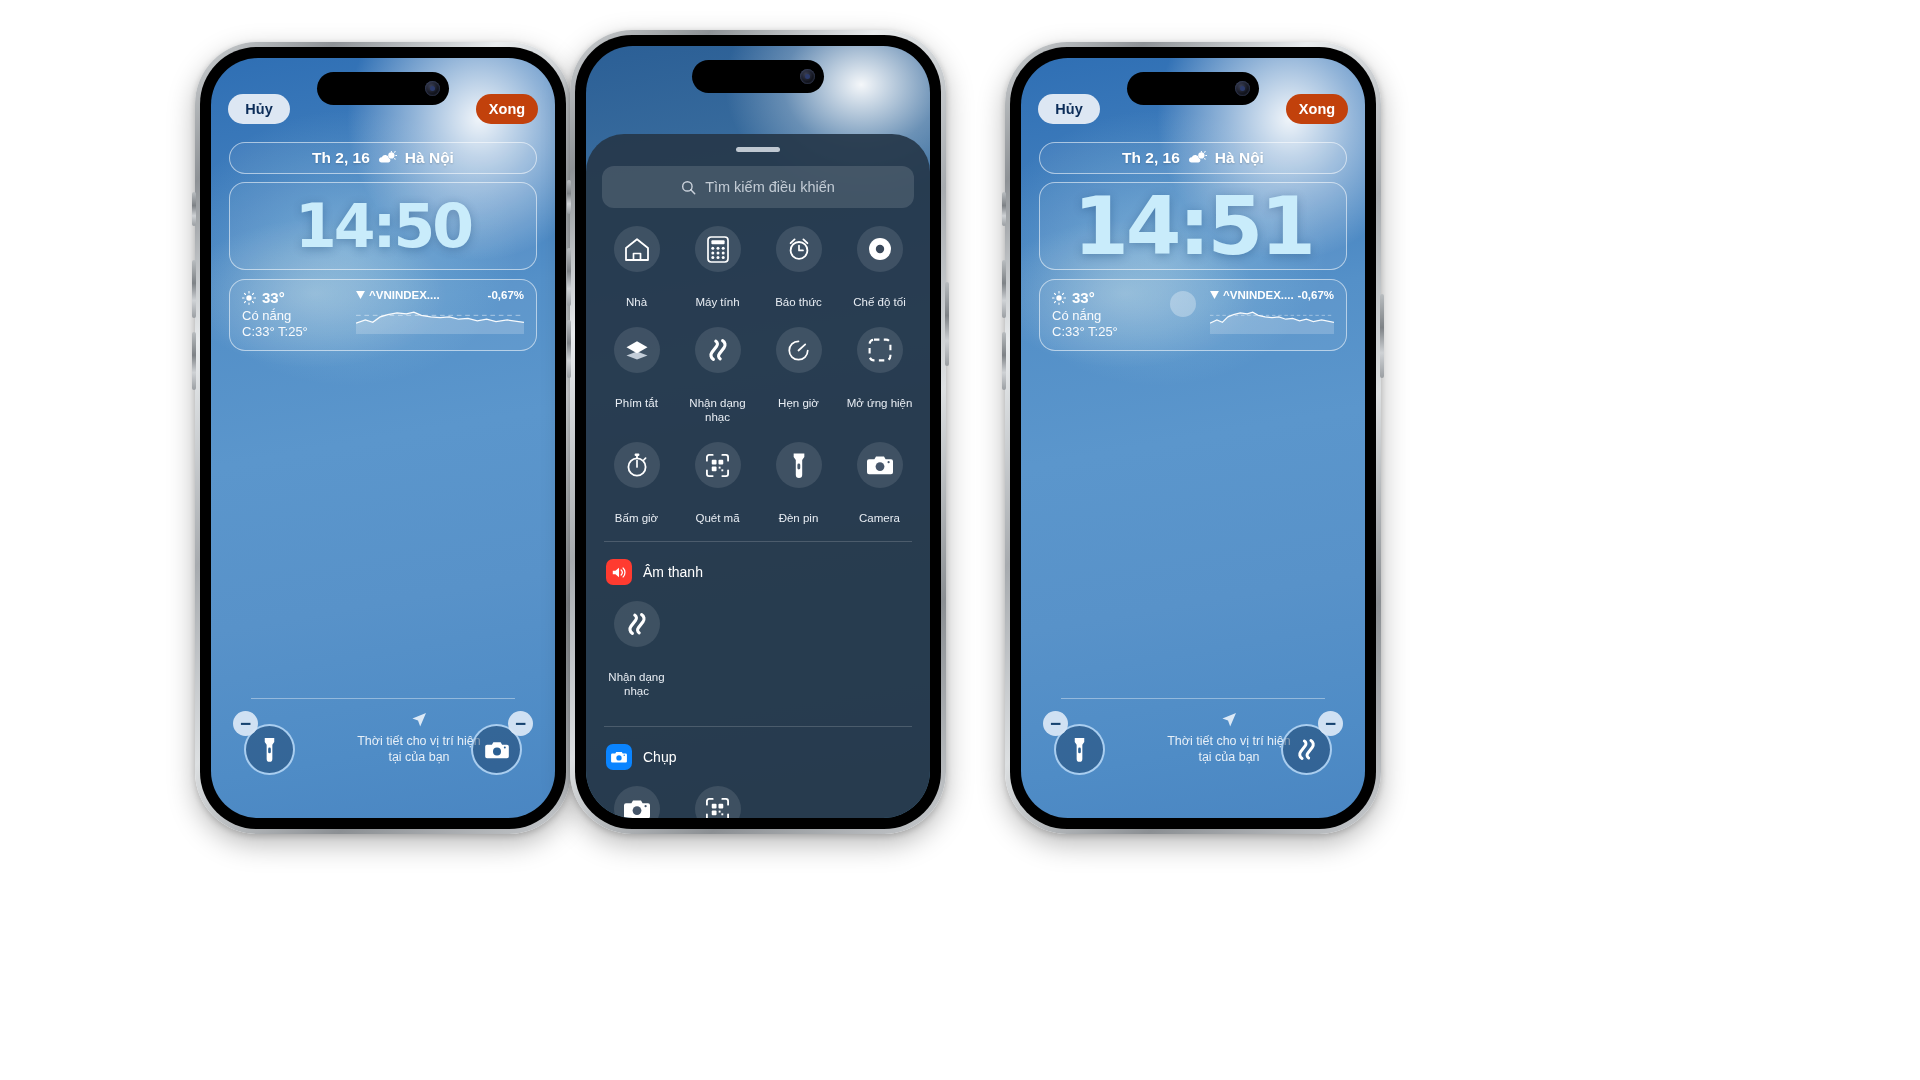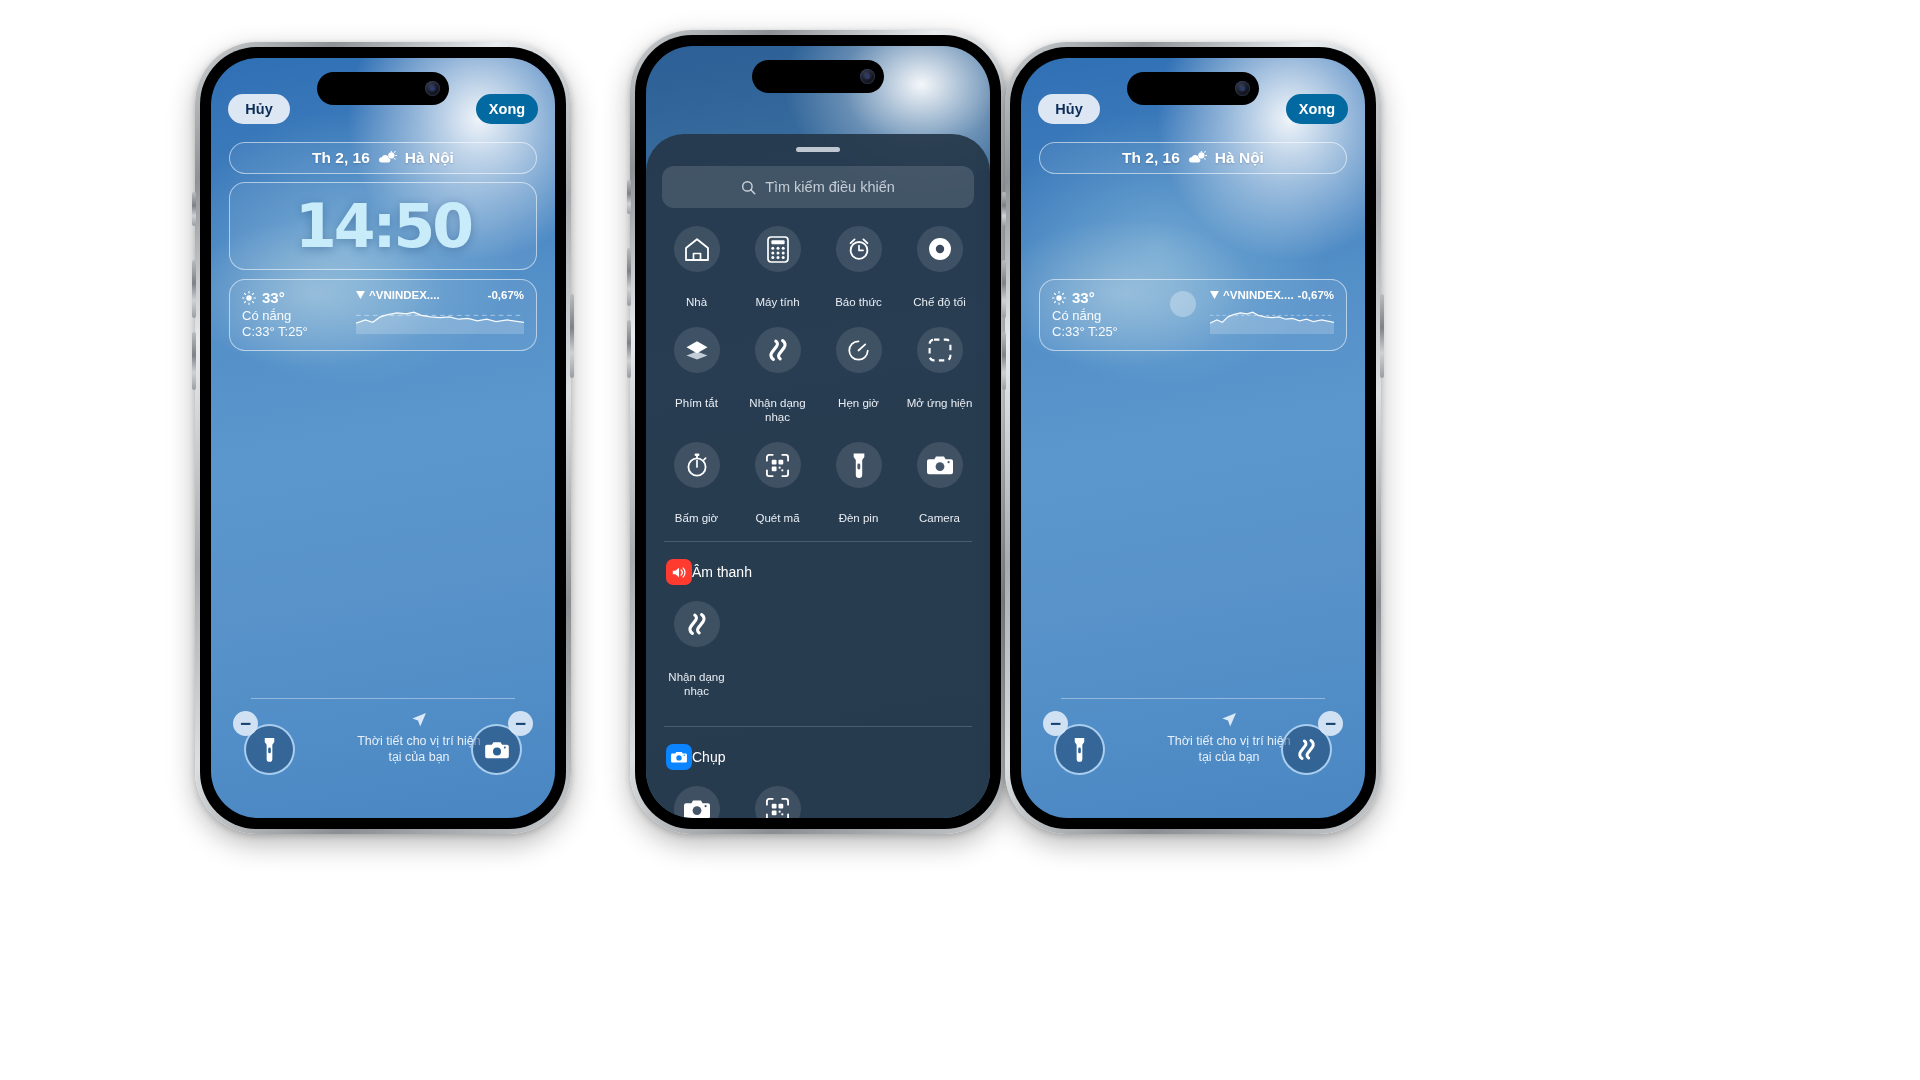--- a/index.html
+++ b/index.html
@@ -77,21 +77,21 @@
     display: flex; justify-content: space-between; align-items: center;
     z-index: 7;
   }
   .pill-btn {
     border-radius: 999px;
     font-weight: 700;
     display: flex; align-items: center; justify-content: center;
     letter-spacing: .1px;
   }
   .pill-cancel { background: rgba(232,238,246,.94); color: #0b2c58; }
-  .pill-done   { background: #0369a1; color: #ffffff; }
+  .pill-done   { background: #c2410c; color: #ffffff; }
 
   
   .wbox {
     position: absolute;
     border: 1.6px solid rgba(255,255,255,.55);
     border-radius: 16px;
     background: rgba(255,255,255,.06);
   }
   .datebox { display:flex; align-items:center; justify-content:center; gap:8px;
     color:#fff; font-weight:600; text-shadow: 0 1px 2px rgba(0,0,0,.18); }
@@ -149,21 +149,21 @@
     display:flex; align-items:center; justify-content:center; gap:9px;
     color: rgba(226,232,240,.8);
   }
   .grid { display:grid; grid-template-columns: repeat(4,1fr); row-gap:4px;
     padding: 18px 10px 0; }
   .cell { display:flex; flex-direction:column; align-items:center; }
   .circ { width:46px; height:46px; border-radius:50%; background: rgba(255,255,255,.11);
     display:flex; align-items:center; justify-content:center; }
   .cell .lbl { margin-top:23px; font-size:11.5px; color:#e8edf3; text-align:center; line-height:1.22; }
   .sect-div { height:1px; background: rgba(255,255,255,.17); margin: 16px 18px 0; }
-  .sect-head { display:flex; align-items:center; padding: 17px 20px 0; }
+  .sect-head { display:flex; align-items:center; gap:11px; padding: 17px 20px 0; }
   .sect-head .app-ic { width:26px; height:26px; border-radius:7px;
     display:flex; align-items:center; justify-content:center; }
   .sect-head .nm { color:#fff; font-size:14px; font-weight:500; }
   .sect-grid { display:grid; grid-template-columns: repeat(4,1fr); padding: 16px 10px 0; }
 </style>
 </head>
 <body>
 
 <div class="stage">
 
@@ -267,21 +267,21 @@
             <path d="M2 5.2h5.4L9 2.4h8L18.6 5.2H24a2 2 0 0 1 2 2v11a2 2 0 0 1-2 2H2a2 2 0 0 1-2-2v-11a2 2 0 0 1 2-2z" fill="#fff"></path>
             <circle cx="13" cy="12.6" r="4.4" fill="#2a5f92"></circle>
             <circle cx="21.6" cy="8.2" r="1.1" fill="#2a5f92"></circle>
           </svg>
         </div>
         <div class="badge-minus" style="right:22px; bottom:82px; width:25px; height:25px; font-size:19px;">−</div>
       </div>
     </div>
   </div>
 
-  <div class="phone" style="left:630px; top:30px; width:376px; height:804px;">
+  <div class="phone" style="left:570px; top:30px; width:376px; height:804px;">
     <div class="btn-side btn-left" style="top:150px; height:34px;"></div>
     <div class="btn-side btn-left" style="top:218px; height:58px;"></div>
     <div class="btn-side btn-left" style="top:290px; height:58px;"></div>
     <div class="btn-side btn-right" style="top:252px; height:84px;"></div>
 
     <div class="bezel">
       <div class="screen">
         <div class="cc-bg"></div>
 
         <div class="island" style="width:132px; height:33px; padding-right:9px;">
@@ -548,20 +548,23 @@
               <line x1="15.5" y1="0" x2="15.5" y2="1"></line>
                 <line x1="20.6" y1="5" x2="21.6" y2="5"></line>
               <line x1="19.2" y1="1.3" x2="19.9" y2=".6"></line>
                 <line x1="19.2" y1="8.7" x2="19.9" y2="9.4"></line>
             </g>
             <path d="M4.2 13.2a3.1 3.1 0 0 1 .2-6.2 4.4 4.4 0 0 1 8.3 1.2 2.6 2.6 0 0 1-.5 5z" fill="#fff"></path>
           </svg>
           <span>Hà Nội</span>
         </div>
 
+        <div class="wbox clockbox" style="left:18px; right:18px; top:124px; height:88px;">
+          <span class="clock-time" style="font-size:80px;">14:51</span>
+        </div>
 
         <div class="wbox widgetrow" style="left:18px; right:18px; top:221px; height:72px; padding:9px 12px; gap:10px;">
           <div class="wgt-weather" style="min-width:104px;">
             <div class="temp" style="font-size:15px;">
               <svg width="14" height="14" viewBox="0 0 16 16">
                 <circle cx="8" cy="8" r="3.1" fill="#fff"></circle>
                 <g stroke="#fff" stroke-width="1.25" stroke-linecap="round">
                   <line x1="8" y1="0.6" x2="8" y2="2.3"></line>
                     <line x1="8" y1="13.7" x2="8" y2="15.4"></line>
                   <line x1="0.6" y1="8" x2="2.3" y2="8"></line>

